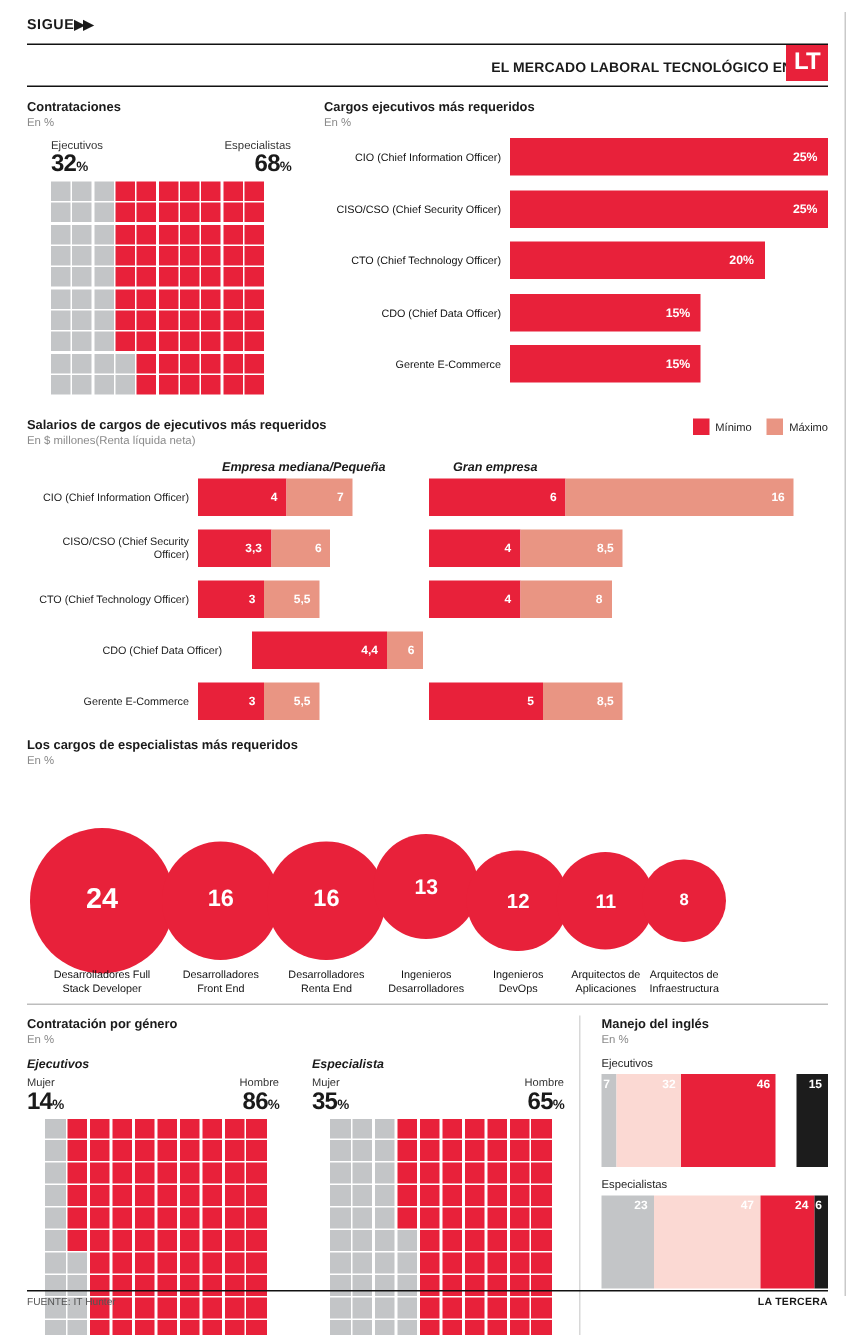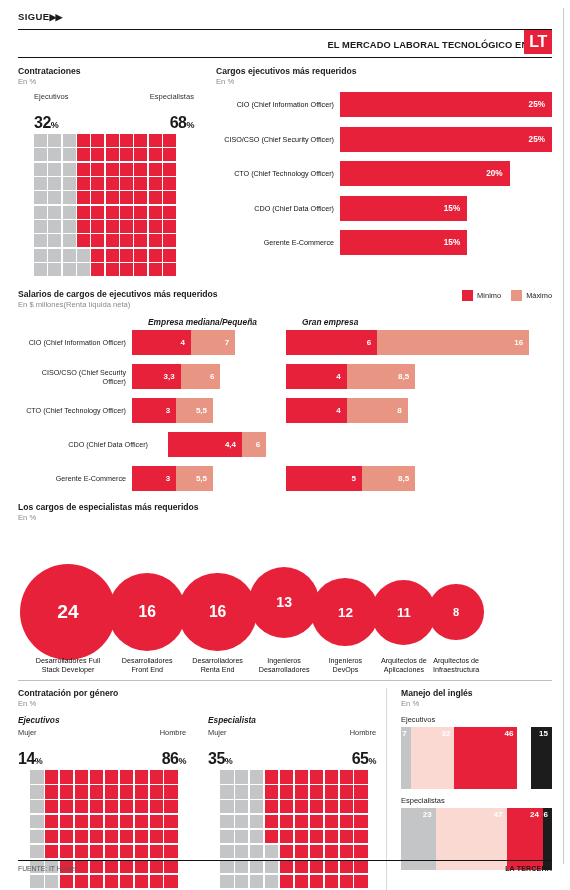--- a/index.html
+++ b/index.html
@@ -29,21 +29,21 @@
   .sec-sub{font-size:7.6px;color:#8a8a8a;margin-top:1px;}
 
   
   .row1{display:flex;margin-top:8px;}
   .col-left{width:180px;}
   .col-right{flex:1;padding-left:18px;}
 
   .waffle-head{display:flex;justify-content:space-between;margin-top:6px;padding:0 4px 0 16px;}
   .wh-l,.wh-r{font-size:7.6px;color:#333;}
   .wh-r{text-align:right;}
-  .big-pct{font-size:16px;font-weight:bold;letter-spacing:-.5px;line-height:1;margin-top:14px;}
+  .big-pct{font-size:16px;font-weight:bold;letter-spacing:-.5px;line-height:1;margin-top:1px;}
   .big-pct .u{font-size:9px;font-weight:bold;}
   .wf-right{text-align:right;}
 
   .waffle{display:grid;grid-template-columns:repeat(10,1fr);gap:1.4px;margin-top:3px;}
   .waffle.w10{width:142px;margin-left:16px;}
   .cell{width:100%;padding-bottom:100%;}
   .cell.red{background:#E8213A;}
   .cell.gray{background:#C3C5C7;}
 
   
@@ -385,21 +385,21 @@
               <div class="seg max" style="width: 60.8px;">
                 <span>8</span>
               </div>
             </div>
           </div>
         </div>
         <div class="sal-row">
           <div class="sal-lab">CDO (Chief Data Officer)</div>
           <div class="sal-bars">
             <div class="sal-group g2">
-              <div class="seg min" style="width: 74px;">
+              <div class="seg min" style="width: 90px;">
                 <span>4,4</span>
               </div>
               <div class="seg max" style="width: 24.32px;">
                 <span>6</span>
               </div>
             </div>
           </div>
         </div>
         <div class="sal-row">
           <div class="sal-lab">Gerente E-Commerce</div>

